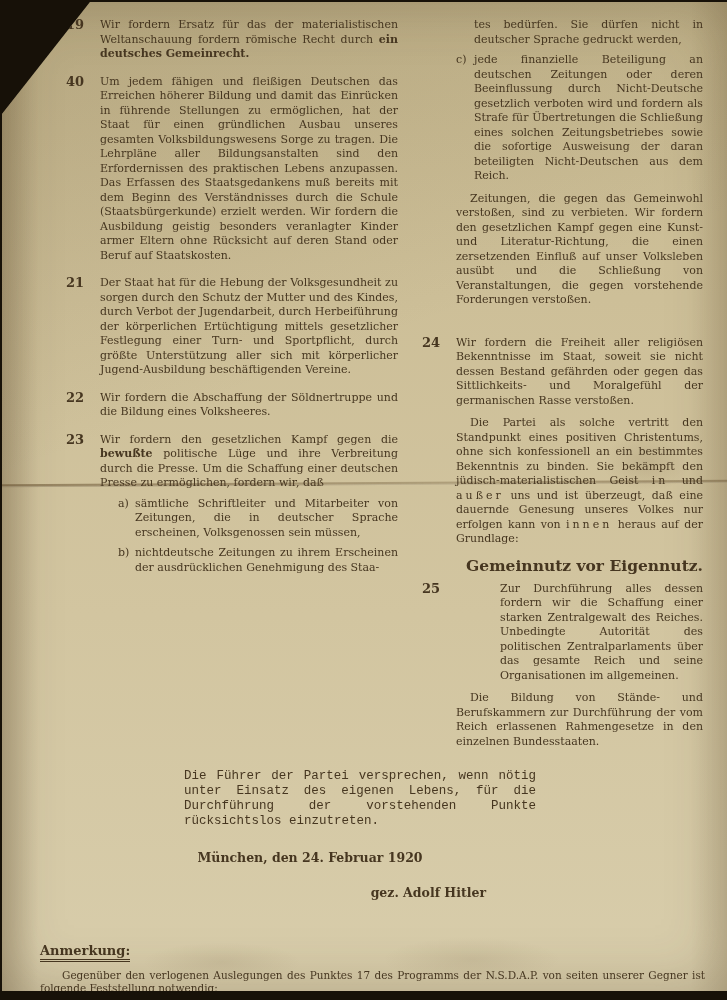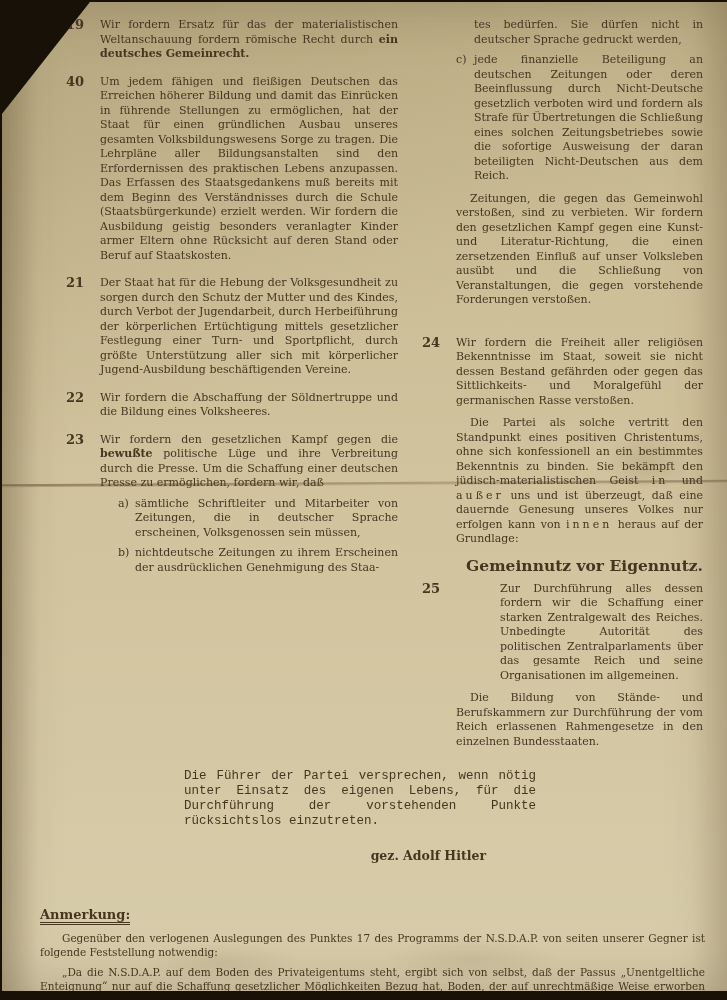--- a/index.html
+++ b/index.html
@@ -145,20 +145,21 @@
             <div class="ptext"><span>Zur Durchführung alles dessen fordern wir die Schaffung einer starken Zentralgewalt des Reiches. Unbedingte Autorität des politischen Zentralparlaments über das gesamte Reich und seine Organisationen im allgemeinen.</span></div>
           </div>
 
           <div class="para-indent">Die Bildung von Stände- und Berufskammern zur Durchführung der vom Reich erlassenen Rahmengesetze in den einzelnen Bundesstaaten.</div>
 
         </div>
       </div>
 
       <div class="pledge">Die Führer der Partei versprechen, wenn nötig unter Einsatz des eigenen Lebens, für die Durchführung der vorstehenden Punkte rücksichtslos einzutreten.</div>
 
+      <div class="center-block date-1920">München, den 24. Februar 1920</div>
       <div class="center-block sig-1920">gez. Adolf Hitler</div>
 
       <div class="annotation">
         <div class="ann-heading-wrap">
           <span class="ann-heading">Anmerkung:</span>
         </div>
         <div class="ann-para">Gegenüber den verlogenen Auslegungen des Punktes 17 des Programms der N.S.D.A.P. von seiten unserer Gegner ist folgende Feststellung notwendig:</div>
         <div class="ann-para"><span>„Da die N.S.D.A.P. auf dem Boden des Privateigentums steht, ergibt sich von selbst, daß der Passus „Unentgeltliche Enteignung“ nur auf die Schaffung gesetzlicher Möglichkeiten Bezug hat, Boden, der auf unrechtmäßige Weise erworben wurde oder nicht nach den Gesichtspunkten des Volkswohls verwaltet wird, wenn nötig, zu enteignen. Dies richtet sich demgemäß in </span></div>
 
       </div>

